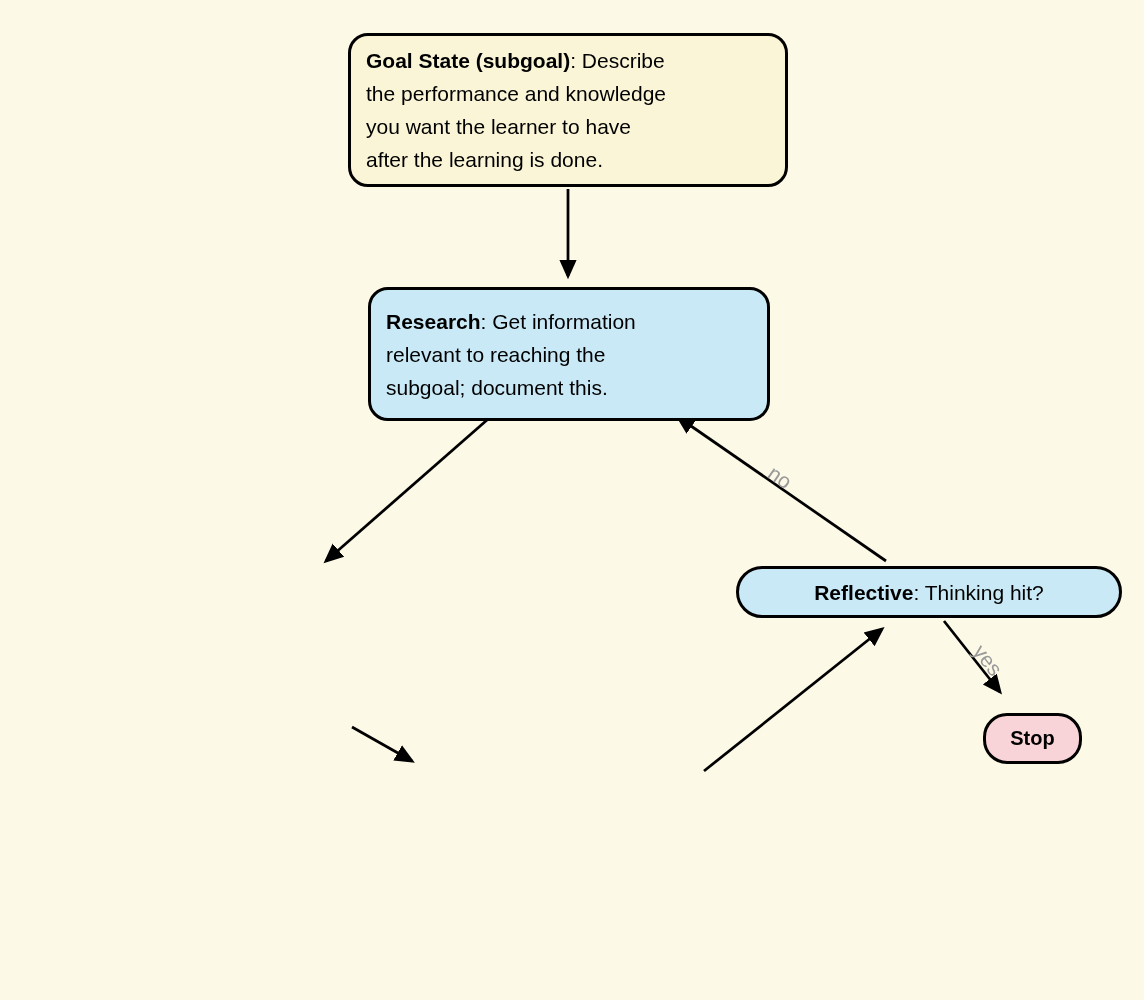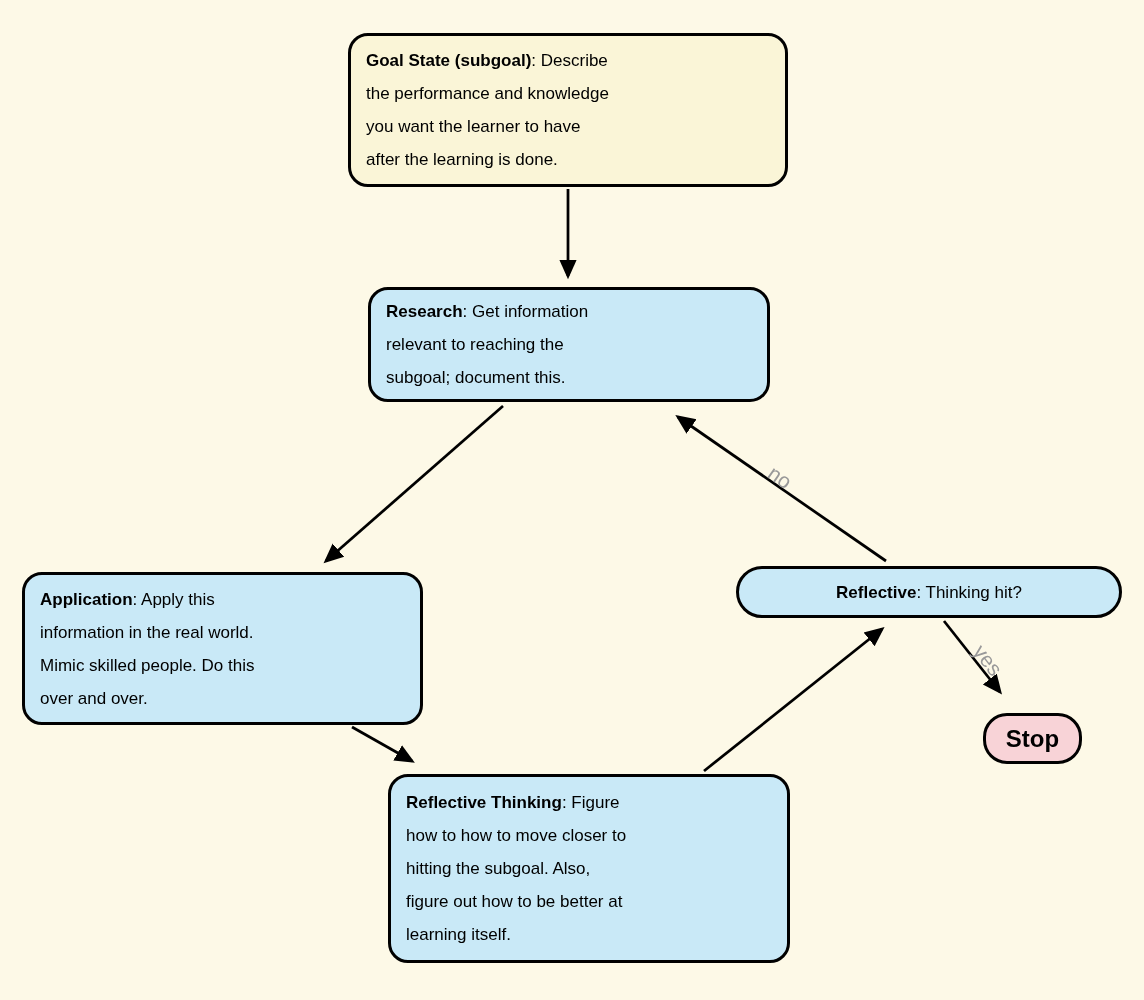--- a/index.html
+++ b/index.html
@@ -29,34 +29,34 @@
     box-sizing: border-box;
     border: 3px solid #000000;
     border-radius: 20px;
     display: flex;
     flex-direction: column;
     justify-content: center;
     color: #000000;
   }
   .node .node-text {
     padding: 0 15px;
-    font-size: 17px;
+    font-size: 21px;
     line-height: 33px;
     white-space: pre;
   }
   .node .node-title {
     font-weight: bold;
   }
   .node-yellow { background: #FAF5D7; }
   .node-blue   { background: #C9E9F7; }
   .node-pink   { background: #F8D3D7; }
   .node-center .node-text { text-align: center; }
   #node-measurement { border-radius: 26px; }
   #node-stop { border-radius: 24px; }
-  #node-stop .node-text { font-size: 24px; }
+  #node-stop .node-text { font-size: 20px; }
   .edge-label {
     position: absolute;
     color: #999999;
     font-size: 21px;
     line-height: 21px;
   }
   #edge-label-no  { left: 780px; top: 477px; transform: translate(-50%,-50%) rotate(35deg); }
   #edge-label-yes { left: 988px; top: 660px; transform: translate(-50%,-50%) rotate(52deg); }
 </style>
 </head>
@@ -78,44 +78,31 @@
     <line x1="944" y1="621" x2="1000" y2="692" marker-end="url(#arrow)"></line>
   </svg>
 
   <div class="node node-yellow" id="node-goal-state" style="left:348px; top:33px; width:440px; height:154px;">
     <div class="node-text"><span class="node-title">Goal State (subgoal)</span><span>: Describe
 the performance and knowledge
 you want the learner to have
 after the learning is done.</span></div>
   </div>
 
-  <div class="node node-blue" id="node-research" style="left:368px; top:287px; width:402px; height:115px;">
+  <div class="node node-blue" id="node-research" style="left:368px; top:287px; width:402px; height:134px;">
     <div class="node-text"><span class="node-title">Research</span><span>: Get information
 relevant to reaching the
 subgoal; document this.</span></div>
   </div>
 
-  <div class="node node-blue" id="node-application" style="left:22px; top:572px; width:401px; height:153px;">
-    <div class="node-text"><span class="node-title">Application</span><span>: Apply this
-information in the real world.
-Mimic skilled people. Do this
-over and over.</span></div>
-  </div>
 
   <div class="node node-blue node-center" id="node-measurement" style="left:736px; top:566px; width:386px; height:52px;">
     <div class="node-text"><span class="node-title">Reflective</span><span>: Thinking hit?</span></div>
   </div>
 
-  <div class="node node-blue" id="node-reflective-thinking" style="left:388px; top:774px; width:402px; height:189px;">
-    <div class="node-text"><span class="node-title">Reflective Thinking</span><span>: Figure
-how to how to move closer to
-hitting the subgoal. Also,
-figure out how to be better at
-learning itself.</span></div>
-  </div>
 
   <div class="node node-pink node-center" id="node-stop" style="left:983px; top:713px; width:99px; height:51px;">
     <div class="node-text"><span class="node-title">Stop</span></div>
   </div>
 
   <div class="edge-label" id="edge-label-no">no</div>
   <div class="edge-label" id="edge-label-yes">yes</div>
 
 </div>
 

